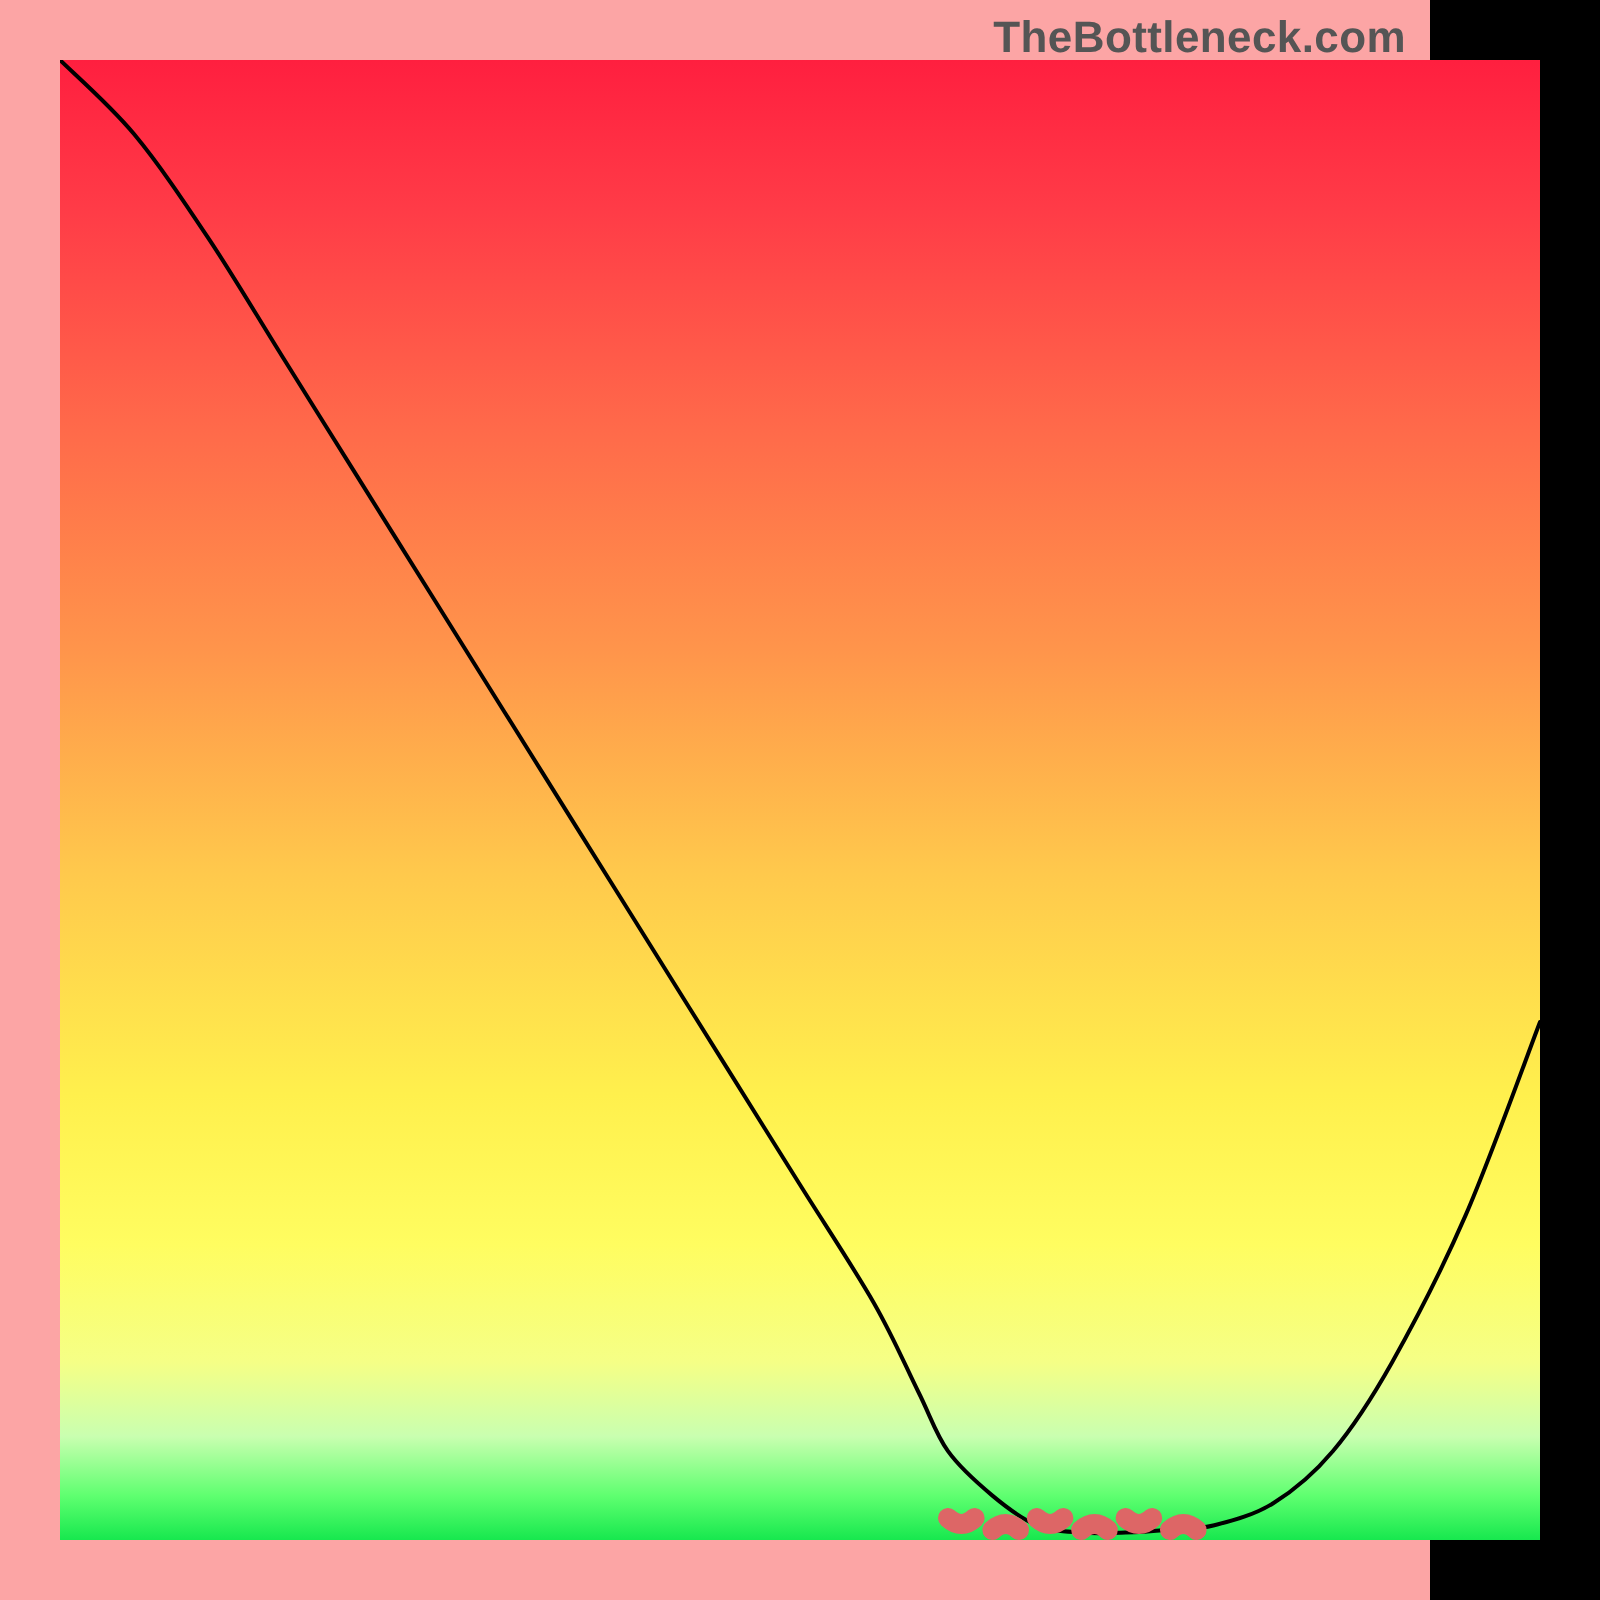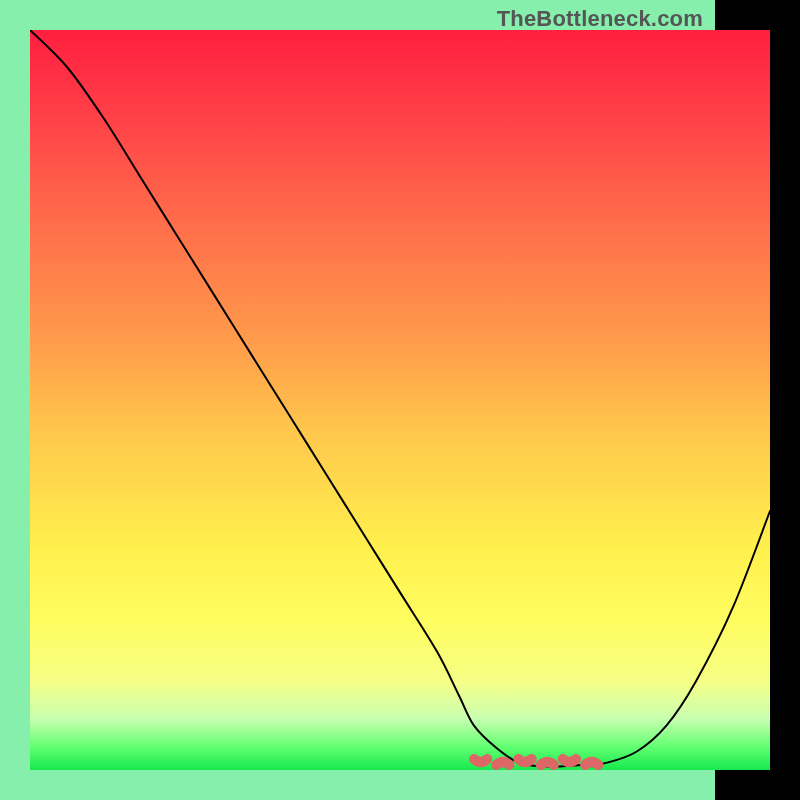--- a/index.html
+++ b/index.html
@@ -1,17 +1,17 @@
 <!DOCTYPE html>
 <html><head>
 <meta charset="utf-8">
 <style>
   * { margin: 0; padding: 0; box-sizing: border-box; }
   html, body { width: 800px; height: 800px; background: #000; overflow: hidden; }
-  .container { position: relative; width: 715px; height: 800px; background: #86efac; }
+  .container { position: relative; width: 715px; height: 800px; background: #fca5a5; }
   .watermark {
     position: absolute;
     top: 6px;
     right: 12px;
     font-family: Arial, Helvetica, sans-serif;
     font-size: 22px;
     font-weight: bold;
     color: #555;
     letter-spacing: 0.2px;
   }

